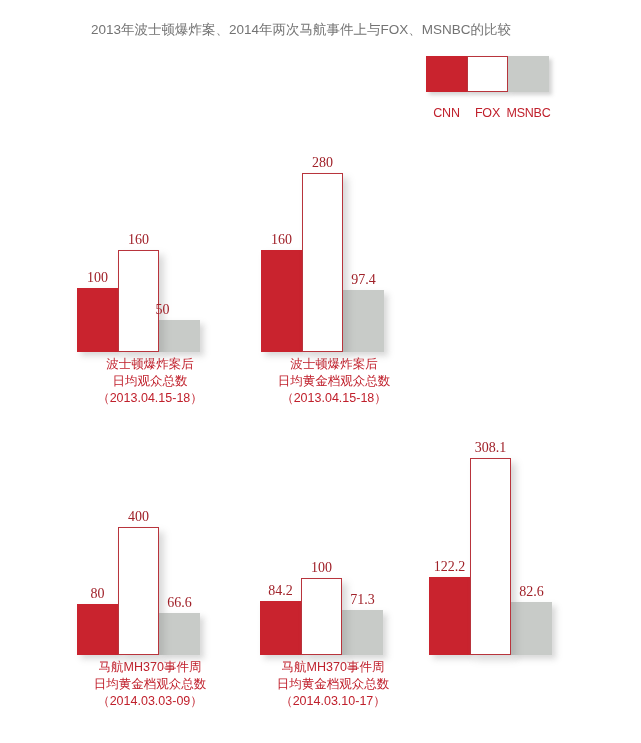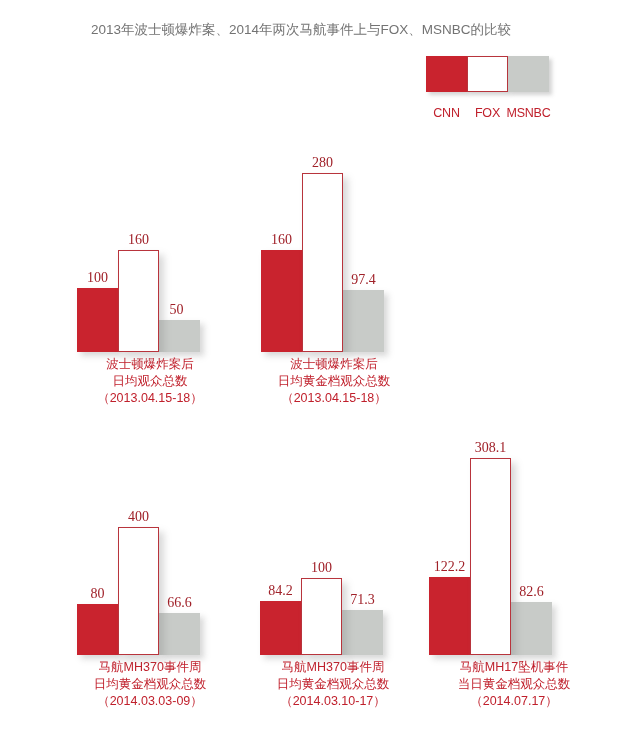--- a/index.html
+++ b/index.html
@@ -165,21 +165,21 @@
   </div>
 
   <div class="chart-group" style="left:60px; top:150px; width:180px;">
     <div class="plot" style="height:202px;">
       <div class="bars">
         <div class="bar cnn" style="left: 17px; width: 41px; height: 64px;"></div>
         <div class="bar fox" style="left: 58px; width: 41px; height: 102px;"></div>
         <div class="bar msnbc" style="left: 99px; width: 41px; height: 32px;"></div>
         <div class="vlabel" style="left: 17px; width: 41px; bottom: 66px;">100</div>
         <div class="vlabel" style="left: 58px; width: 41px; bottom: 104px;">160</div>
-        <div class="vlabel" style="left: 96px; width: 41px; bottom: 34px;">50</div>
+        <div class="vlabel" style="left: 82px; width: 41px; bottom: 34px;">50</div>
       </div>
     </div>
     <div class="caption" style="top:206px;">
       <div>波士顿爆炸案后</div>
       <div>日均观众总数</div>
       <div>（2013.04.15-18）</div>
     </div>
   </div>
 
   <div class="chart-group" style="left:244px; top:150px; width:180px;">
@@ -240,20 +240,15 @@
     <div class="plot" style="height:202px;">
       <div class="bars">
         <div class="bar cnn" style="left: 5px; width: 41px; height: 78px;"></div>
         <div class="bar fox" style="left: 46px; width: 41px; height: 197px;"></div>
         <div class="bar msnbc" style="left: 87px; width: 41px; height: 53px;"></div>
         <div class="vlabel" style="left: 5px; width: 41px; bottom: 80px;">122.2</div>
         <div class="vlabel" style="left: 46px; width: 41px; bottom: 199px;">308.1</div>
         <div class="vlabel" style="left: 87px; width: 41px; bottom: 55px;">82.6</div>
       </div>
     </div>
-    <div class="caption" style="top:206px;">
-      <div>马航MH17坠机事件</div>
-      <div>当日黄金档观众总数</div>
-      <div>（2014.07.17）</div>
-    </div>
   </div>
 
 </div>
 
 </body></html>

